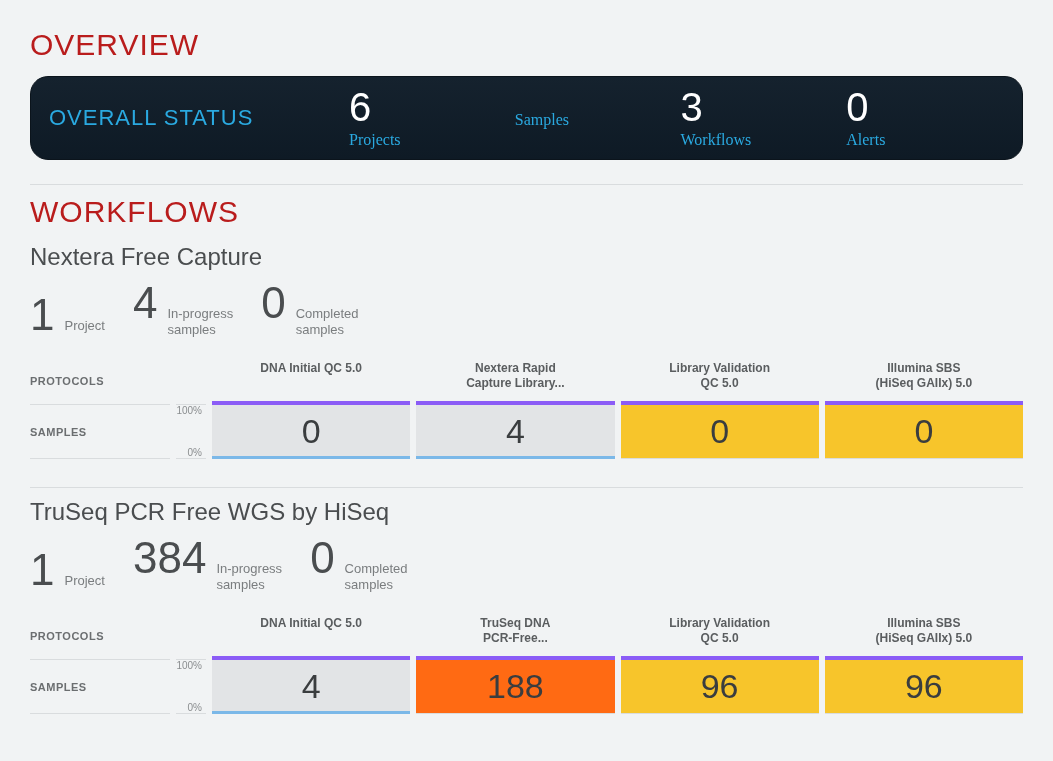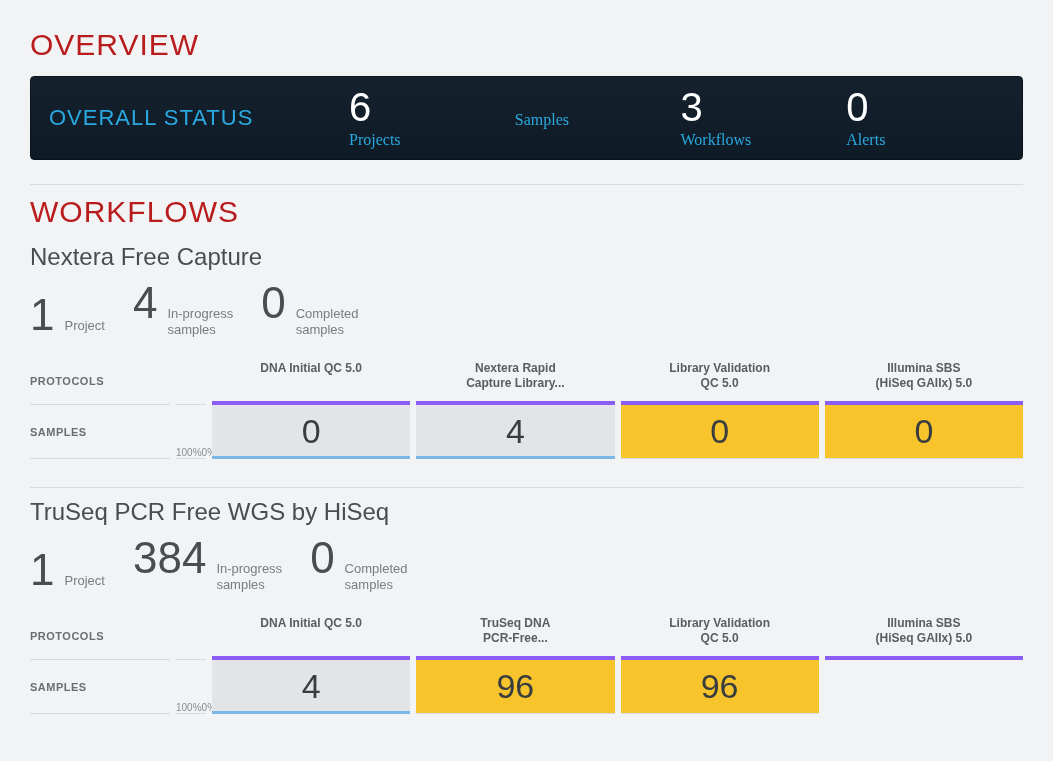--- a/index.html
+++ b/index.html
@@ -16,21 +16,21 @@
     font-size: 30px;
     font-weight: 300;
     letter-spacing: 1px;
     color: #b91c1c;
     margin: 10px 0 14px 0;
   }
 
   .status-bar {
     background: linear-gradient(#15222e, #0e1a25);
     border: 1px solid #0b141c;
-    border-radius: 4px;
+    border-radius: 18px;
     height: 84px;
     display: flex;
     align-items: center;
     padding: 0 14px;
     color: #fff;
   }
   .status-bar .label {
     color: #2aa9e0;
     font-size: 22px;
     font-weight: 300;
@@ -109,21 +109,21 @@
     align-items: center;
     border-bottom: 1px solid #d9dcde;
     text-align: center;
   }
   .row-label.samples { border-bottom: 1px solid #d9dcde; }
   .axis-col {
     position: relative;
     font-size: 10px;
     color: #8a8d8f;
     display: flex;
-    flex-direction: row;
+    flex-direction: column;
     justify-content: space-between;
     align-items: flex-end;
     padding-right: 4px;
     border-bottom: 1px solid #d9dcde;
   }
   .proto-head {
     font-size: 12px;
     font-weight: 600;
     color: #5a5d5f;
     text-align: center;
@@ -275,19 +275,22 @@
 
   <div class="row-label samples">SAMPLES</div>
   <div class="axis-col">
     <span>100%</span>
     <span>0%</span>
   </div>
   <div class="cell grey">
       <span>4</span>
       <div class="under"></div>
     </div>
+  <div class="cell orange">
+      <span>188</span>
+    </div>
   <div class="cell yellow">
       <span>96</span>
     </div>
   <div class="cell yellow">
       <span>96</span>
     </div>
 </div>
 
 </body></html>

